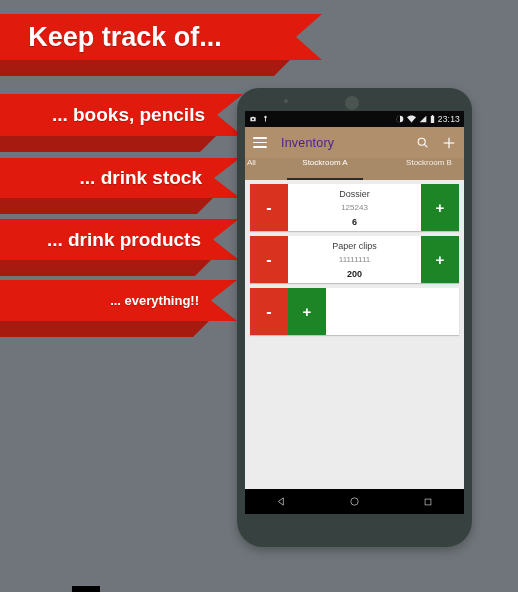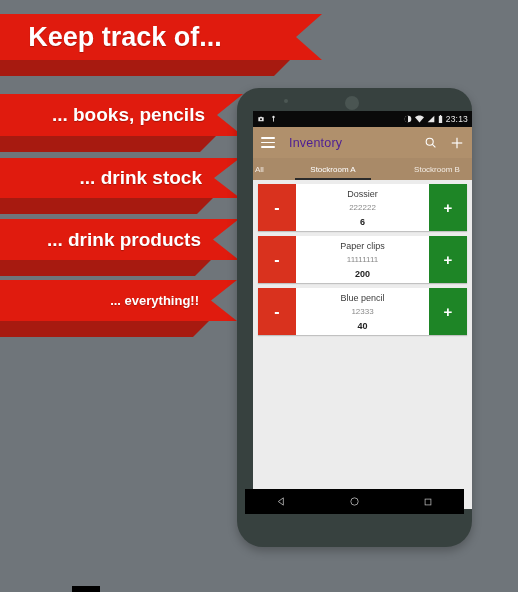--- a/index.html
+++ b/index.html
@@ -100,21 +100,21 @@
     left: 108px;
     top: 8px;
     width: 14px;
     height: 14px;
     border-radius: 50%;
     background: #4a5552;
   }
 
   .screen {
     position: absolute;
-    left: 16px;
+    left: 8px;
     top: 23px;
     width: 219px;
     height: 398px;
     background: #ececec;
     overflow: hidden;
   }
 
   
   .statusbar {
     height: 16px;
@@ -153,21 +153,21 @@
     height: 22px;
     background: #a98a68;
     display: flex;
     align-items: stretch;
     color: #f3ece4;
     font-size: 8px;
     overflow: hidden;
   }
   .tab {
     display: flex;
-    align-items: center;
+    align-items: flex-start;
     justify-content: center;
     position: relative;
     white-space: nowrap;
     flex: 0 0 auto;
   }
   .tab.t-all { width: 26px; justify-content: flex-start; padding-left: 2px; }
   .tab.t-a { width: 104px; color: #ffffff; }
   .tab.t-b { width: 104px; }
   .tab.selected::after {
     content: "";
@@ -359,43 +359,38 @@
         <span>Stockroom B</span>
       </div>
     </div>
 
     <div class="list">
 
       <div class="row">
         <div class="btn-minus">-</div>
         <div class="row-mid">
           <div class="item-name">Dossier</div>
-          <div class="item-code">222222</div>
+          <div class="item-code">125243</div>
           <div class="item-qty">6</div>
         </div>
         <div class="btn-plus">+</div>
       </div>
 
       <div class="row">
         <div class="btn-minus">-</div>
         <div class="row-mid">
           <div class="item-name">Paper clips</div>
           <div class="item-code">11111111</div>
           <div class="item-qty">200</div>
         </div>
         <div class="btn-plus">+</div>
       </div>
 
       <div class="row">
         <div class="btn-minus">-</div>
-        <div class="row-mid">
-          <div class="item-name">Blue pencil</div>
-          <div class="item-code">12333</div>
-          <div class="item-qty">40</div>
-        </div>
         <div class="btn-plus">+</div>
       </div>
 
     </div>
   </div>
 
   <div class="navbar">
     <span class="nav-ico">
       <svg width="11" height="11" viewBox="0 0 24 24" fill="none" stroke="#dddddd" stroke-width="1.8" stroke-linejoin="round">
         <path d="M16 4 5 12l11 8z"></path>

